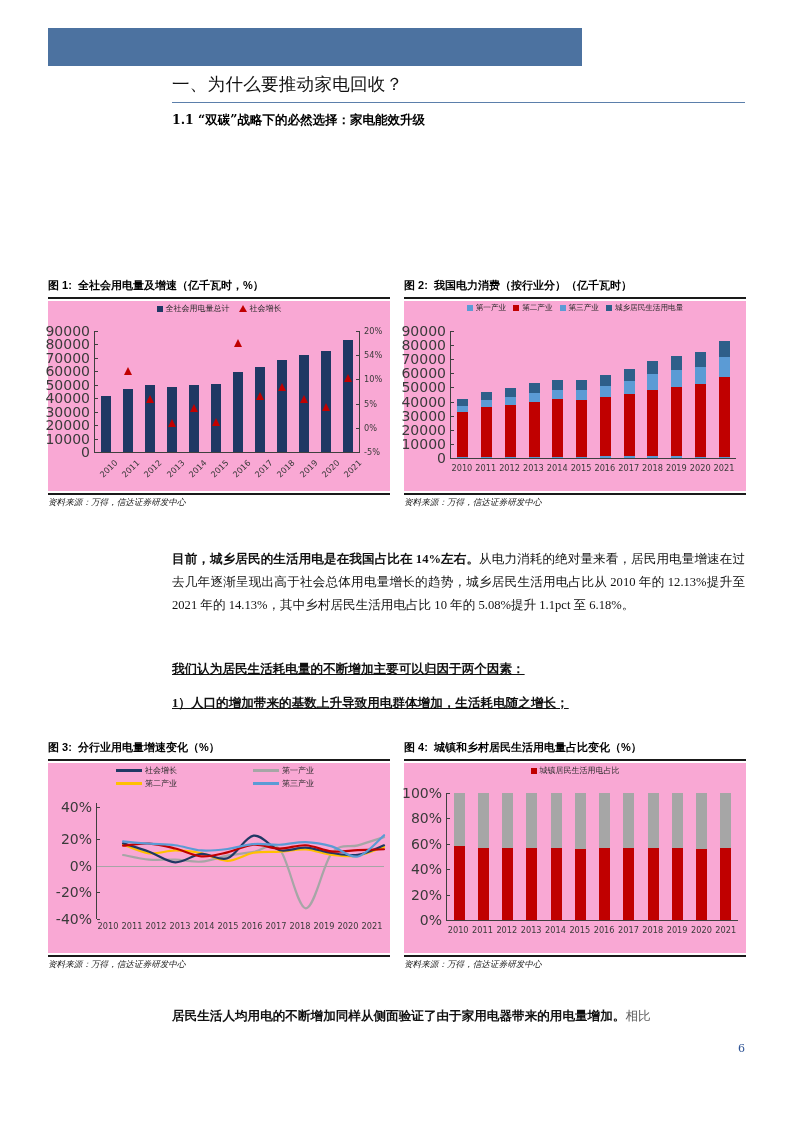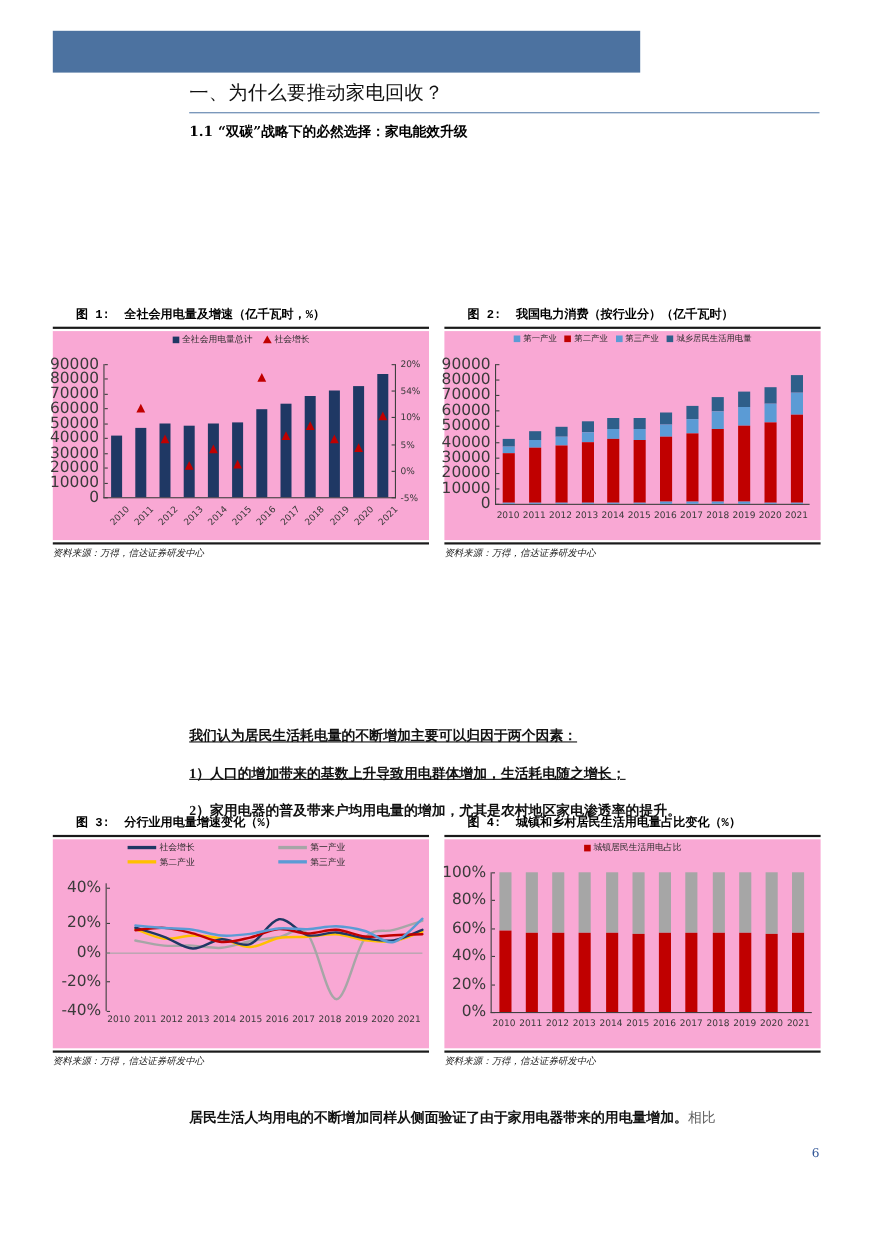--- a/index.html
+++ b/index.html
@@ -82,27 +82,26 @@
   .figure {
     position: absolute;
     box-sizing: border-box;
   }
   .fig-left  { left: 48px;  width: 342px; }
   .fig-right { left: 404px; width: 342px; }
   .fig-row1 { top: 278px; height: 258px; }
   .fig-row2 { top: 740px; height: 258px; }
 
   .fig-caption {
-    font-family: Liberation Mono, monospace;
+    font-family: Liberation Sans, sans-serif;
     font-size: 11px;
     font-weight: bold;
     color: #000;
     white-space: nowrap;
     margin-bottom: 4px;
-    margin-left: 21px;
   }
   .fig-rule-top {
     height: 2px; background: #1a1a1a; margin-bottom: 2px;
   }
   .fig-rule-bottom {
     height: 2px; background: #1a1a1a; margin-top: 2px;
   }
   .fig-body {
     height: 190px;
     position: relative;
@@ -513,24 +512,26 @@
           <span>2018</span>
           <span>2019</span>
           <span>2020</span>
           <span>2021</span>
         </div>
     </div>
     <div class="fig-rule-bottom"></div>
     <div class="fig-source">资料来源：万得，信达证券研发中心</div>
   </div>
 
+  <div class="para p2">
+    <b>目前，城乡居民的生活用电是在我国占比在 14%左右。</b><span>从电力消耗的绝对量来看，居民用电量增速在过去几年逐渐呈现出高于社会总体用电量增长的趋势，城乡居民生活用电占比从 2010 年的 12.13%提升至 2021 年的 14.13%，其中乡村居民生活用电占比 10 年的 5.08%提升 1.1pct 至 6.18%。</span>
+  </div>
 
   <div class="para bold-underline">我们认为居民生活耗电量的不断增加主要可以归因于两个因素：</div>
   <div class="para item1">1）人口的增加带来的基数上升导致用电群体增加，生活耗电随之增长；</div>
-  <div class="para item2">2）家用电器的普及带来户均用电量的增加，尤其是农村地区家电渗透率的提升。</div>
 
   <div class="figure fig-left fig-row2">
     <div class="fig-caption">
       <span>图 3:</span>
       &nbsp;<span>分行业用电量增速变化（%）</span>
     </div>
     <div class="fig-rule-top"></div>
     <div class="fig-body">
       <div class="legend two-col">
         <div class="legend-item">

